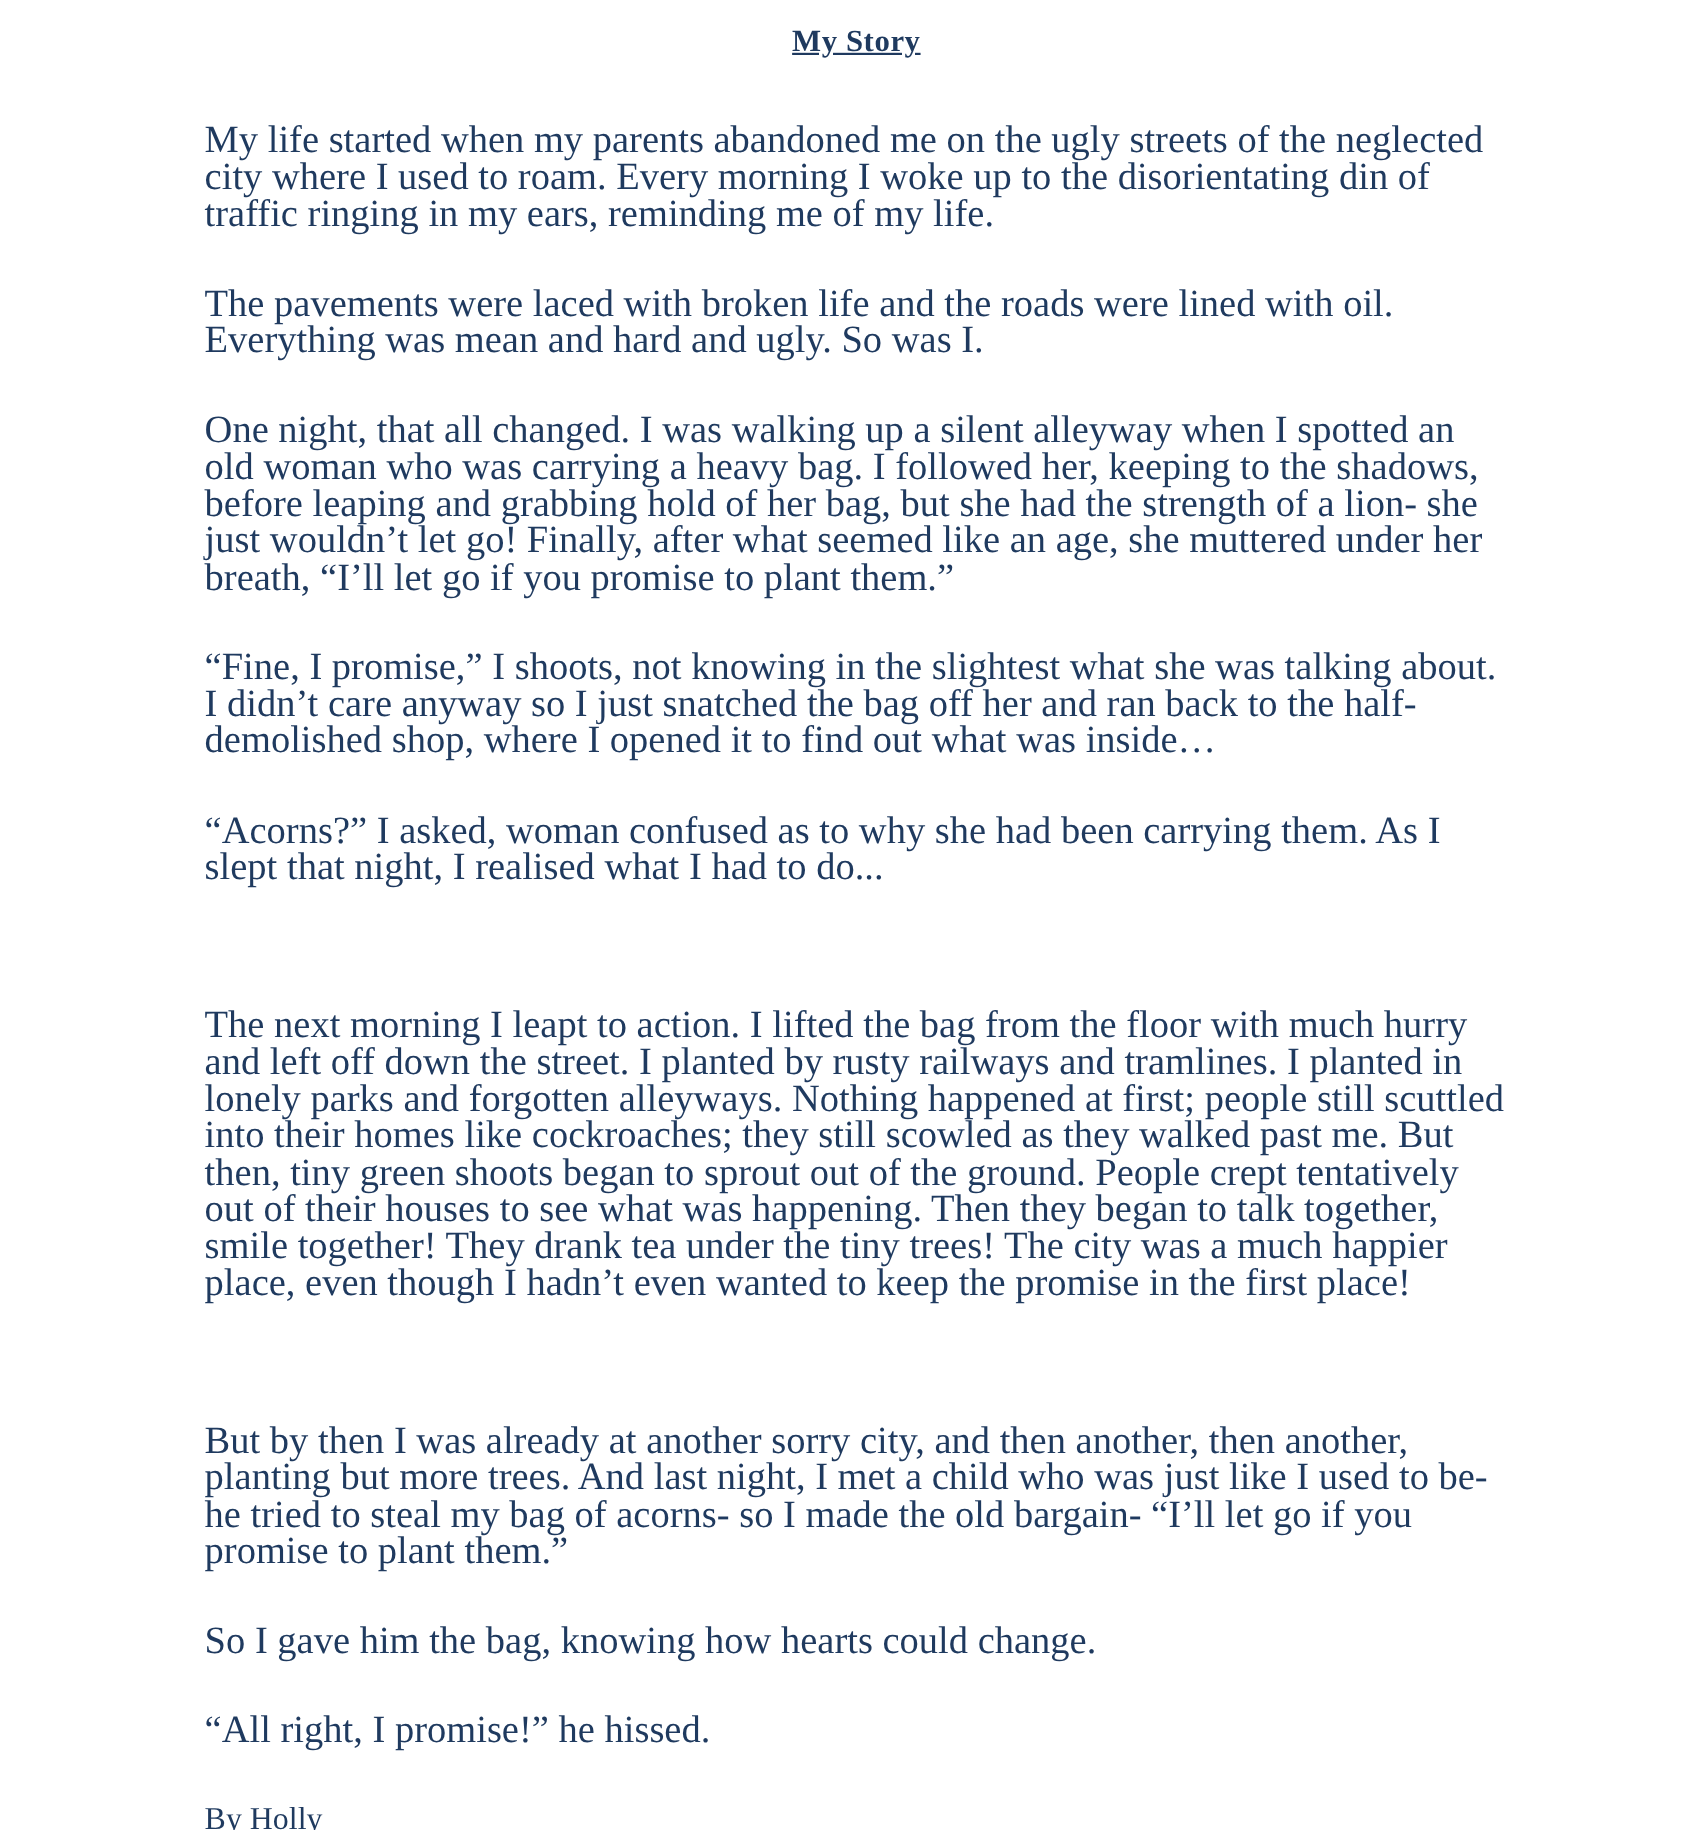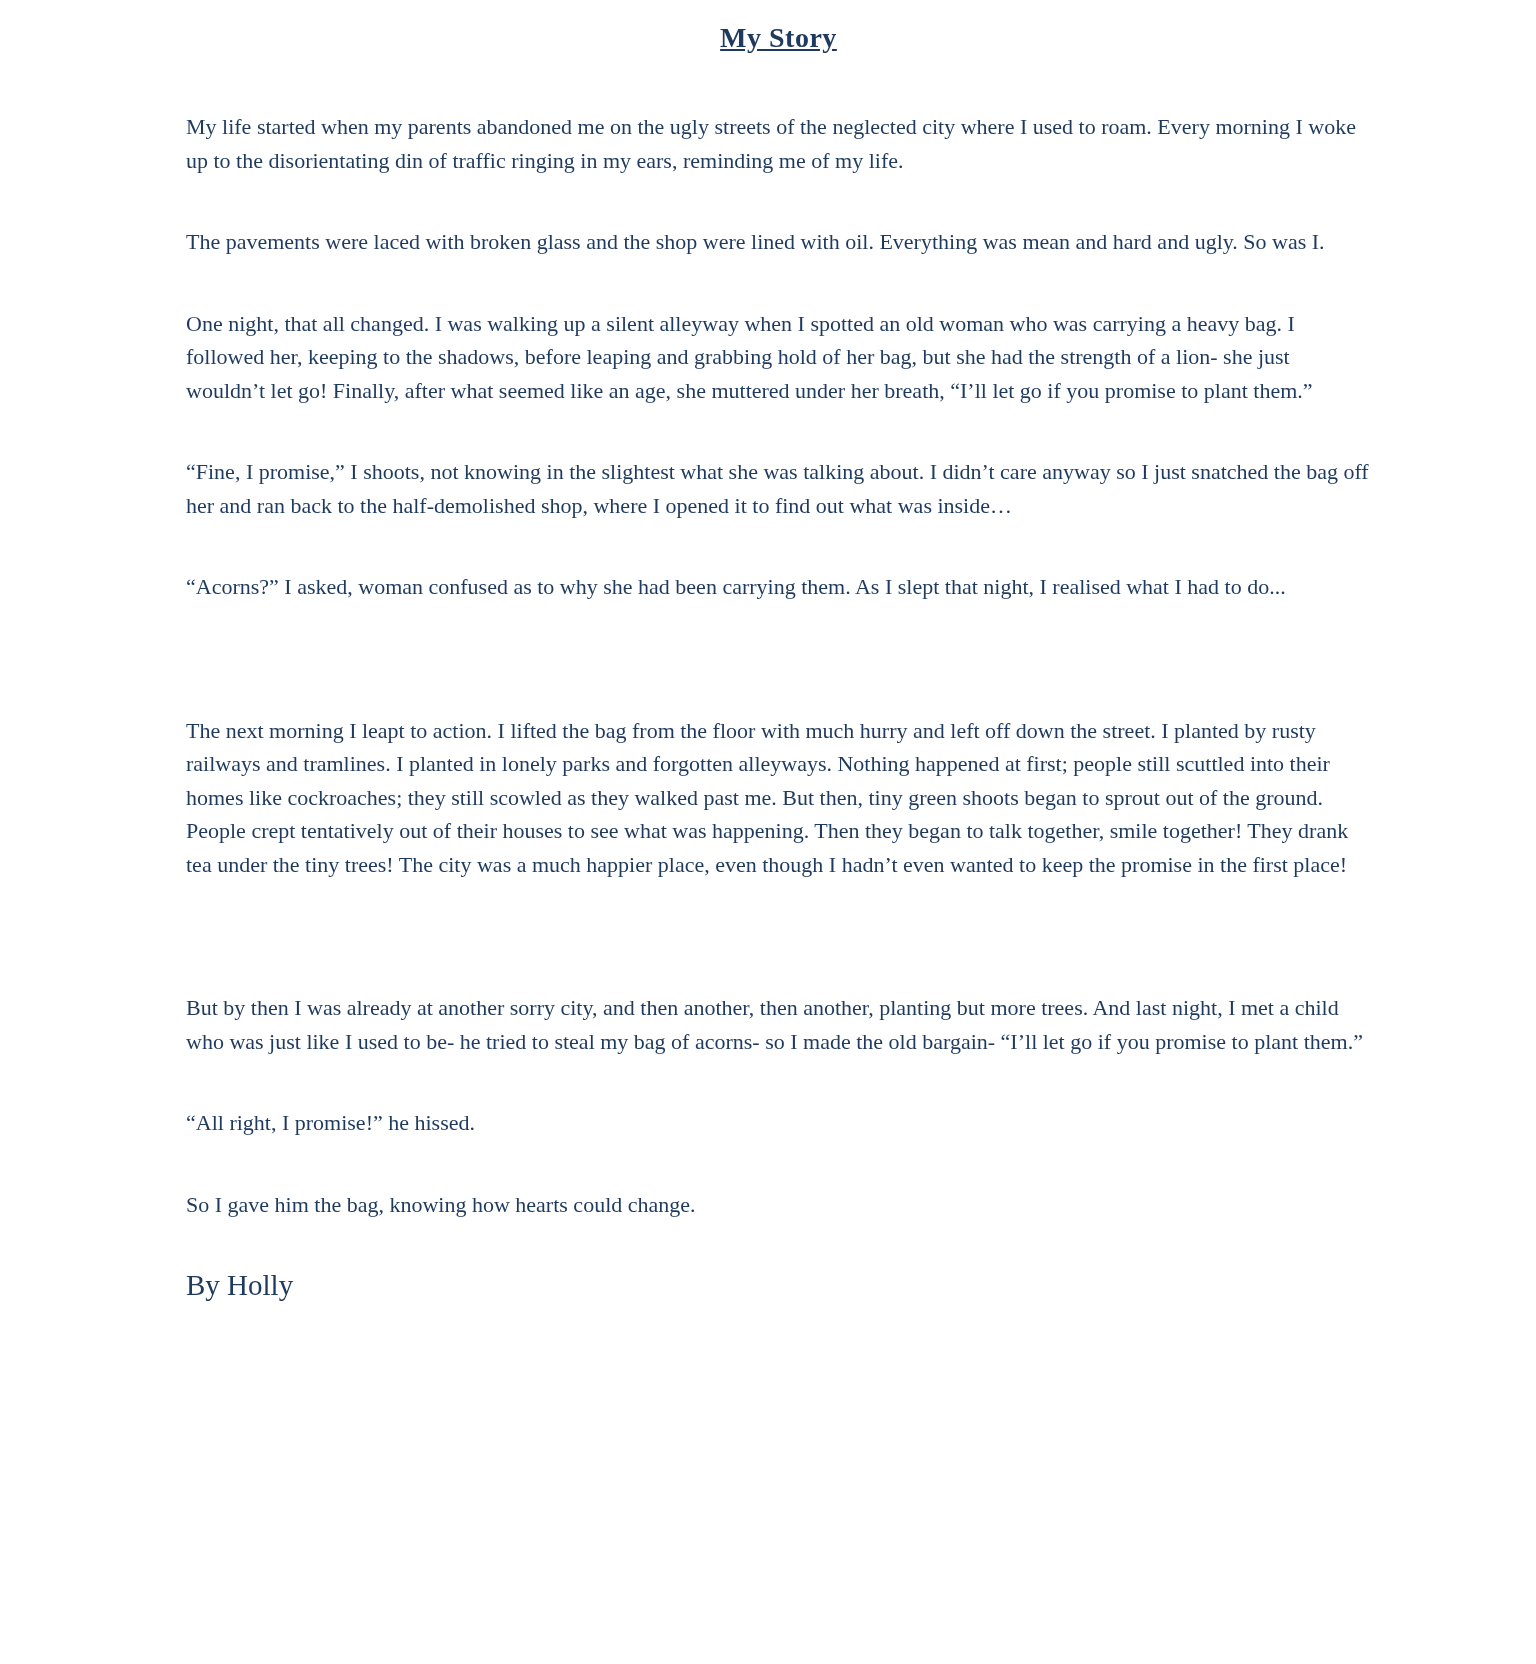--- a/index.html
+++ b/index.html
@@ -26,21 +26,21 @@
   .doc-title {
     text-align: center;
     font-size: 28px;
     font-weight: bold;
     text-decoration: underline;
     letter-spacing: 0.5px;
     margin-bottom: 56px;
     color: var(--text-color);
   }
   .story p {
-    font-size: 22px;
+    font-size: 35px;
     line-height: 33.5px;
     margin-bottom: 48px;
     color: var(--text-color);
   }
   .story p.gap-large {
     margin-top: 110px;
   }
   .byline {
     font-size: 29px;
     line-height: 33.5px;
@@ -49,23 +49,23 @@
   }
 </style>
 </head>
 <body>
 
 <div class="page">
   <h1 class="doc-title">My Story</h1>
 
   <div class="story">
     <p>My life started when my parents abandoned me on the ugly streets of the neglected city where I used to roam. Every morning I woke up to the disorientating din of traffic ringing in my ears, reminding me of my life.</p>
-    <p>The pavements were laced with broken glass and the shop were lined with oil. Everything was mean and hard and ugly. So was I.</p>
+    <p>The pavements were laced with broken life and the roads were lined with oil. Everything was mean and hard and ugly. So was I.</p>
     <p>One night, that all changed. I was walking up a silent alleyway when I spotted an old woman who was carrying a heavy bag. I followed her, keeping to the shadows, before leaping and grabbing hold of her bag, but she had the strength of a lion- she just wouldn’t let go! Finally, after what seemed like an age, she muttered under her breath, “I’ll let go if you promise to plant them.”</p>
     <p>“Fine, I promise,” I shoots, not knowing in the slightest what she was talking about. I didn’t care anyway so I just snatched the bag off her and ran back to the half-demolished shop, where I opened it to find out what was inside…</p>
     <p>“Acorns?” I asked, woman confused as to why she had been carrying them. As I slept that night, I realised what I had to do...</p>
     <p class="gap-large">The next morning I leapt to action. I lifted the bag from the floor with much hurry and left off down the street. I planted by rusty railways and tramlines. I planted in lonely parks and forgotten alleyways. Nothing happened at first; people still scuttled into their homes like cockroaches; they still scowled as they walked past me. But then, tiny green shoots began to sprout out of the ground. People crept tentatively out of their houses to see what was happening. Then they began to talk together, smile together! They drank tea under the tiny trees! The city was a much happier place, even though I hadn’t even wanted to keep the promise in the first place!</p>
     <p class="gap-large">But by then I was already at another sorry city, and then another, then another, planting but more trees. And last night, I met a child who was just like I used to be- he tried to steal my bag of acorns- so I made the old bargain- “I’ll let go if you promise to plant them.”</p>
+    <p>So I gave him the bag, knowing how hearts could change.</p>
     <p>“All right, I promise!” he hissed.</p>
-    <p>So I gave him the bag, knowing how hearts could change.</p>
     <div class="byline">By Holly</div>
   </div>
 </div>
 
 </body></html>

